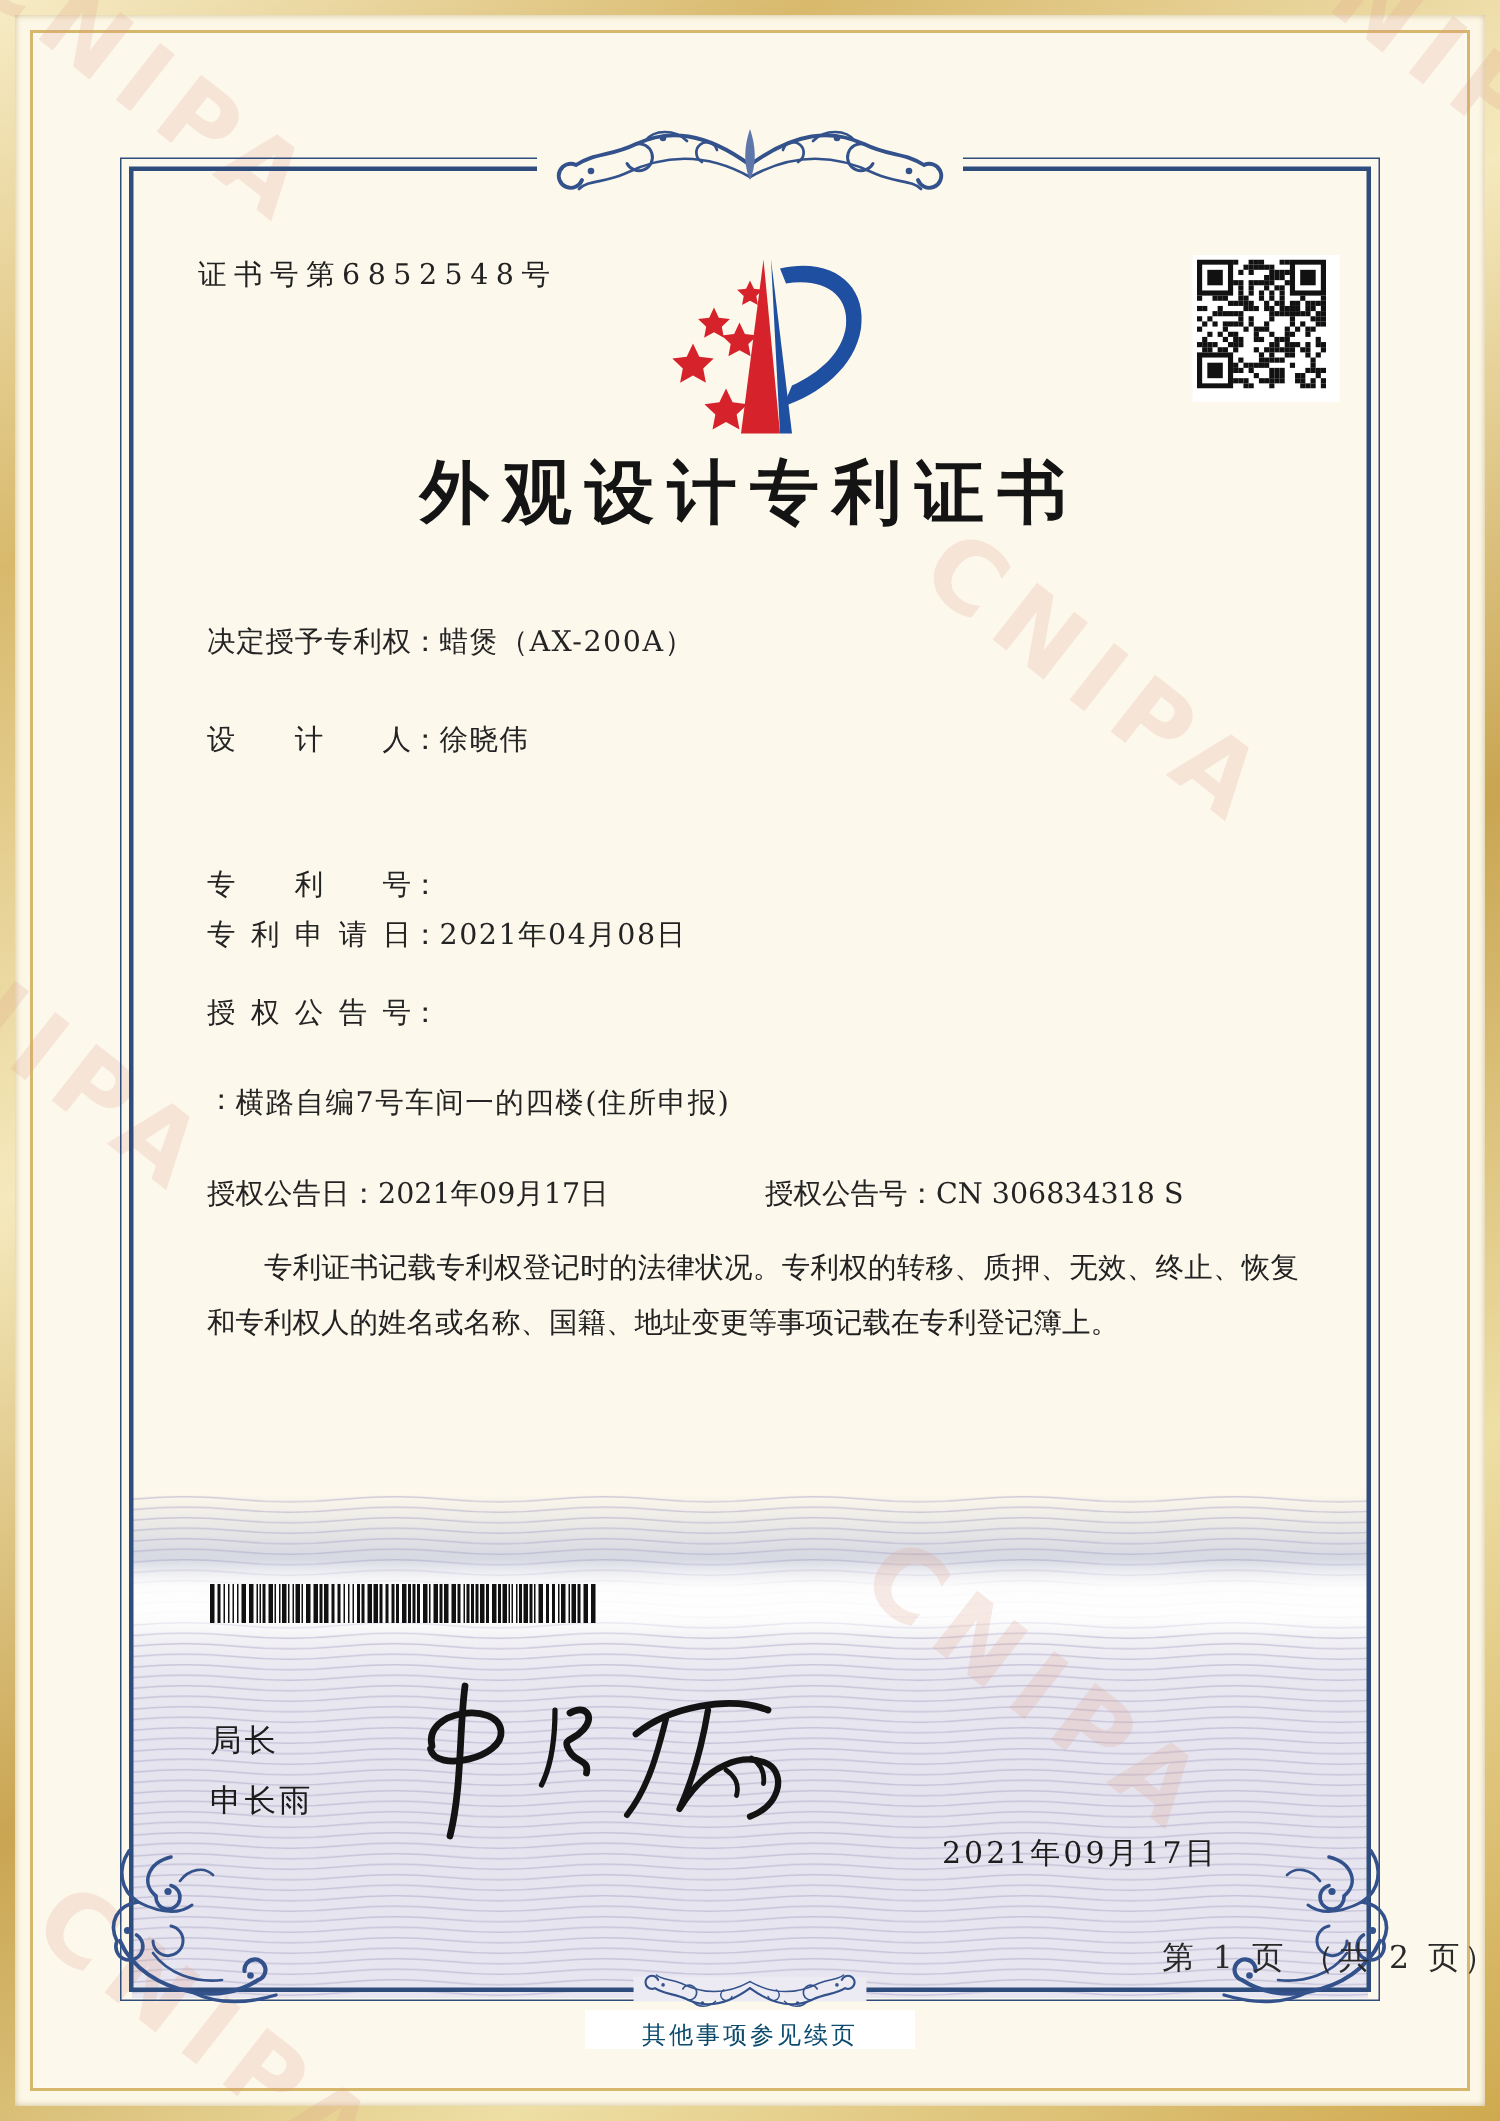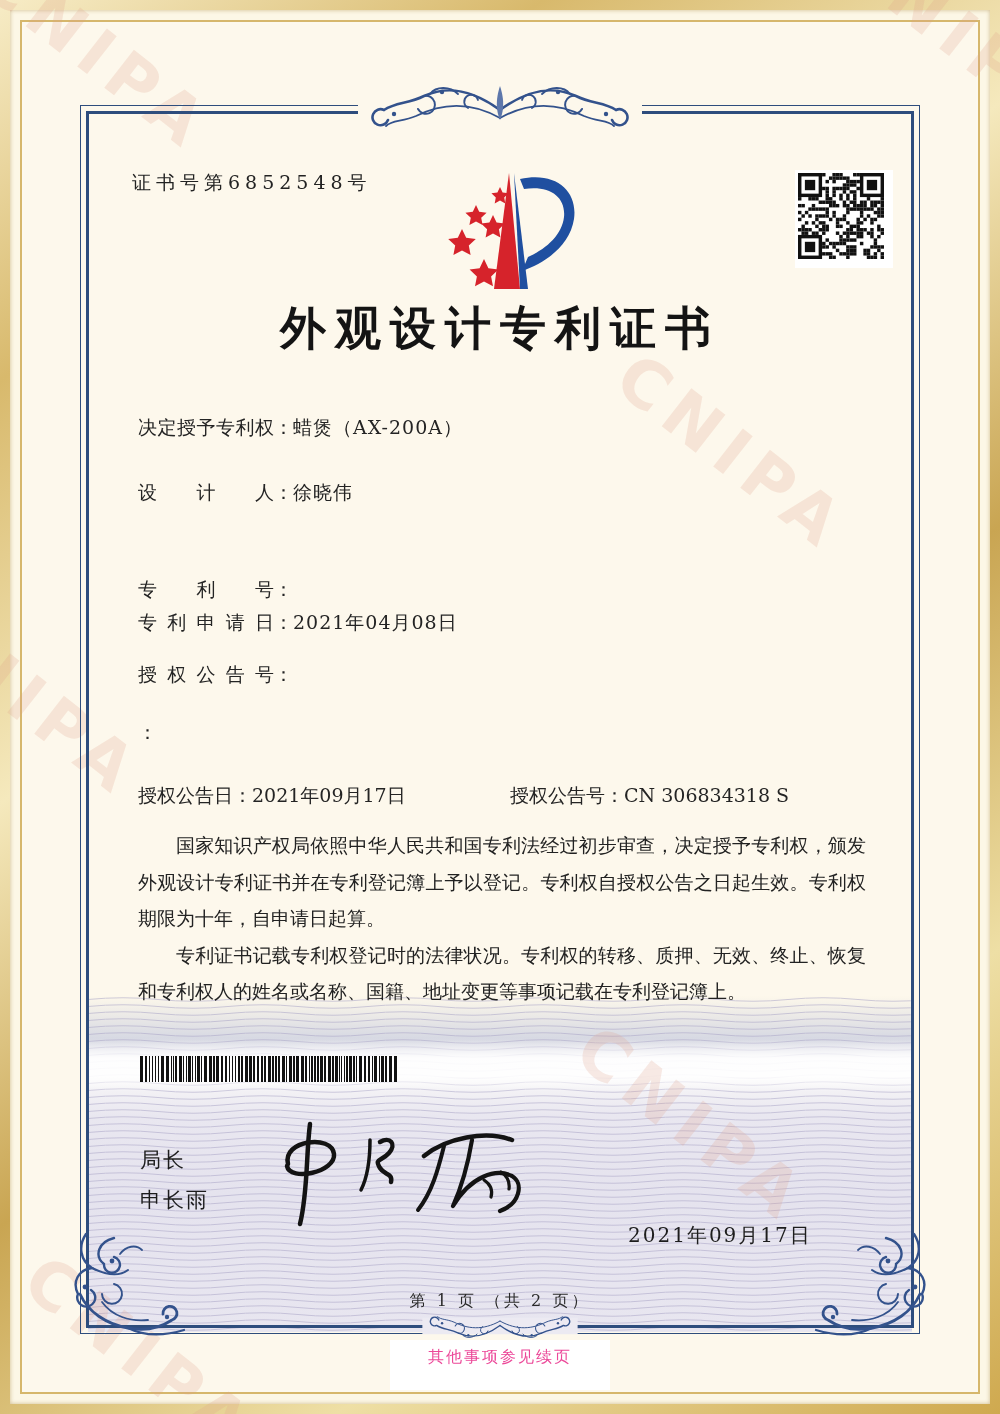--- a/index.html
+++ b/index.html
@@ -38,23 +38,23 @@
   .paras{left:138px;top:827px;width:728px;font-size:19px;line-height:36.5px;
          text-align:justify;color:#222;z-index:5;}
   .paras p{margin:0;text-indent:2em;}
   .barcode{left:140px;top:1056px;height:26px;z-index:5;font-size:0;}
   .barcode i{display:inline-block;height:26px;background:#111;}
   .barcode b{display:inline-block;height:26px;}
   .signer{left:140px;font-family:"DejaVu Sans","Liberation Sans",sans-serif;
           font-size:21px;color:#1c1c1c;z-index:6;letter-spacing:2px;}
   .sig{left:248px;top:1112px;z-index:6;}
   .issuedate{left:628px;top:1222px;font-size:20px;letter-spacing:2px;color:#1d1d1d;z-index:6;}
-  .pageinfo{left:0;right:0;top:1291px;text-align:center;font-size:16px;letter-spacing:3px;color:#2a2a2a;z-index:6;}
-  .footnote{left:390px;top:1340px;width:220px;height:50px;background:#fff;z-index:6;
-            text-align:center;line-height:34px;font-size:16px;letter-spacing:2px;color:#ec4899;}
+  .pageinfo{left:0;right:0;top:1291px;text-align:right;font-size:21px;letter-spacing:3px;color:#2a2a2a;z-index:6;}
+  .footnote{left:390px;top:1340px;width:220px;height:26px;background:#fff;z-index:6;
+            text-align:center;line-height:34px;font-size:16px;letter-spacing:2px;color:#0c4a6e;}
   .qr{left:795px;top:170px;width:92px;height:92px;background:#fff;padding:3px;z-index:5;}
   .logo{left:416px;top:163px;z-index:5;}
   .orn{z-index:4;}
 </style>
 </head>
 <body>
 
 <svg width="0" height="0" style="position:absolute">
   <defs>
     <pattern id="wv" width="140" height="7" patternUnits="userSpaceOnUse">
@@ -410,31 +410,31 @@
     <span class="fcolon">：</span>
     <span class="fvalue">2021年04月08日</span>
 </div>
 <div class="abs fieldrow" style="top:662px">
   <span class="flabel">授权公告号</span>
     <span class="fcolon">：</span>
 </div>
 <div class="abs fieldrow" style="top:720px">
     <span class="fcolon">：</span>
   <span class="fvalue addr-val">
+    <div>横路自编7号车间一的四楼(住所申报)</div>
   </span>
 </div>
 <div class="abs grantrow">
   <span>授权公告日</span><span>：</span><span>2021年09月17日</span>
   <span class="grant2">
     <span>授权公告号</span><span>：</span><span>CN 306834318 S</span>
   </span>
 </div>
 
 <div class="abs paras">
-  <p>国家知识产权局依照中华人民共和国专利法经过初步审查，决定授予专利权，颁发外观设计专利证书并在专利登记簿上予以登记。专利权自授权公告之日起生效。专利权期限为十年，自申请日起算。</p>
   <p>专利证书记载专利权登记时的法律状况。专利权的转移、质押、无效、终止、恢复和专利权人的姓名或名称、国籍、地址变更等事项记载在专利登记簿上。</p>
 </div>
 
 <div class="abs barcode" id="barcode"><i style="width:3px"></i><b style="width:2px"></b><i style="width:2px"></i><b style="width:2px"></b><i style="width:1px"></i><b style="width:2px"></b><i style="width:1px"></i><b style="width:2px"></b><i style="width:1px"></i><b style="width:2px"></b><i style="width:1px"></i><b style="width:2px"></b><i style="width:3px"></i><b style="width:2px"></b><i style="width:3px"></i><b style="width:2px"></b><i style="width:1px"></i><b style="width:1px"></b><i style="width:1px"></i><b style="width:1px"></b><i style="width:2px"></i><b style="width:2px"></b><i style="width:3px"></i><b style="width:1px"></b><i style="width:1px"></i><b style="width:2px"></b><i style="width:1px"></i><b style="width:1px"></b><i style="width:3px"></i><b style="width:1px"></b><i style="width:1px"></i><b style="width:2px"></b><i style="width:1px"></i><b style="width:1px"></b><i style="width:3px"></i><b style="width:1px"></b><i style="width:1px"></i><b style="width:2px"></b><i style="width:3px"></i><b style="width:2px"></b><i style="width:3px"></i><b style="width:1px"></b><i style="width:2px"></i><b style="width:1px"></b><i style="width:3px"></i><b style="width:2px"></b><i style="width:2px"></i><b style="width:2px"></b><i style="width:2px"></i><b style="width:2px"></b><i style="width:1px"></i><b style="width:2px"></b><i style="width:1px"></i><b style="width:2px"></b><i style="width:1px"></i><b style="width:2px"></b><i style="width:2px"></i><b style="width:1px"></b><i style="width:2px"></i><b style="width:2px"></b><i style="width:3px"></i><b style="width:1px"></b><i style="width:3px"></i><b style="width:1px"></b><i style="width:2px"></i><b style="width:2px"></b><i style="width:2px"></i><b style="width:2px"></b><i style="width:2px"></i><b style="width:1px"></b><i style="width:2px"></i><b style="width:2px"></b><i style="width:3px"></i><b style="width:1px"></b><i style="width:2px"></i><b style="width:1px"></b><i style="width:2px"></i><b style="width:1px"></b><i style="width:2px"></i><b style="width:2px"></b><i style="width:3px"></i><b style="width:1px"></b><i style="width:1px"></i><b style="width:2px"></b><i style="width:3px"></i><b style="width:1px"></b><i style="width:2px"></i><b style="width:1px"></b><i style="width:3px"></i><b style="width:2px"></b><i style="width:3px"></i><b style="width:1px"></b><i style="width:2px"></i><b style="width:2px"></b><i style="width:1px"></i><b style="width:1px"></b><i style="width:2px"></i><b style="width:1px"></b><i style="width:2px"></i><b style="width:1px"></b><i style="width:2px"></i><b style="width:1px"></b><i style="width:3px"></i><b style="width:1px"></b><i style="width:2px"></i><b style="width:2px"></b><i style="width:3px"></i><b style="width:1px"></b><i style="width:2px"></i><b style="width:1px"></b><i style="width:3px"></i><b style="width:1px"></b><i style="width:1px"></i><b style="width:1px"></b><i style="width:1px"></i><b style="width:2px"></b><i style="width:1px"></i><b style="width:1px"></b><i style="width:2px"></i><b style="width:1px"></b><i style="width:3px"></i><b style="width:1px"></b><i style="width:2px"></i><b style="width:1px"></b><i style="width:1px"></i><b style="width:2px"></b><i style="width:3px"></i><b style="width:2px"></b><i style="width:2px"></i><b style="width:2px"></b><i style="width:2px"></i><b style="width:2px"></b><i style="width:1px"></i><b style="width:1px"></b><i style="width:3px"></i><b style="width:2px"></b><i style="width:1px"></i><b style="width:1px"></b><i style="width:3px"></i><b style="width:1px"></b><i style="width:2px"></i><b style="width:2px"></b><i style="width:3px"></i><b style="width:2px"></b><i style="width:3px"></i><b style="width:2px"></b></div>
 
 <div class="abs signer" style="top:1146px">局长</div>
 <div class="abs signer" style="top:1186px">申长雨</div>
 
 <svg class="abs sig" width="300" height="118" viewBox="0 0 300 118" fill="none" stroke="#131313" stroke-width="4.5" stroke-linecap="round" stroke-linejoin="round">
   <path d="M62,12 C58,42 60,80 52,112"></path>

